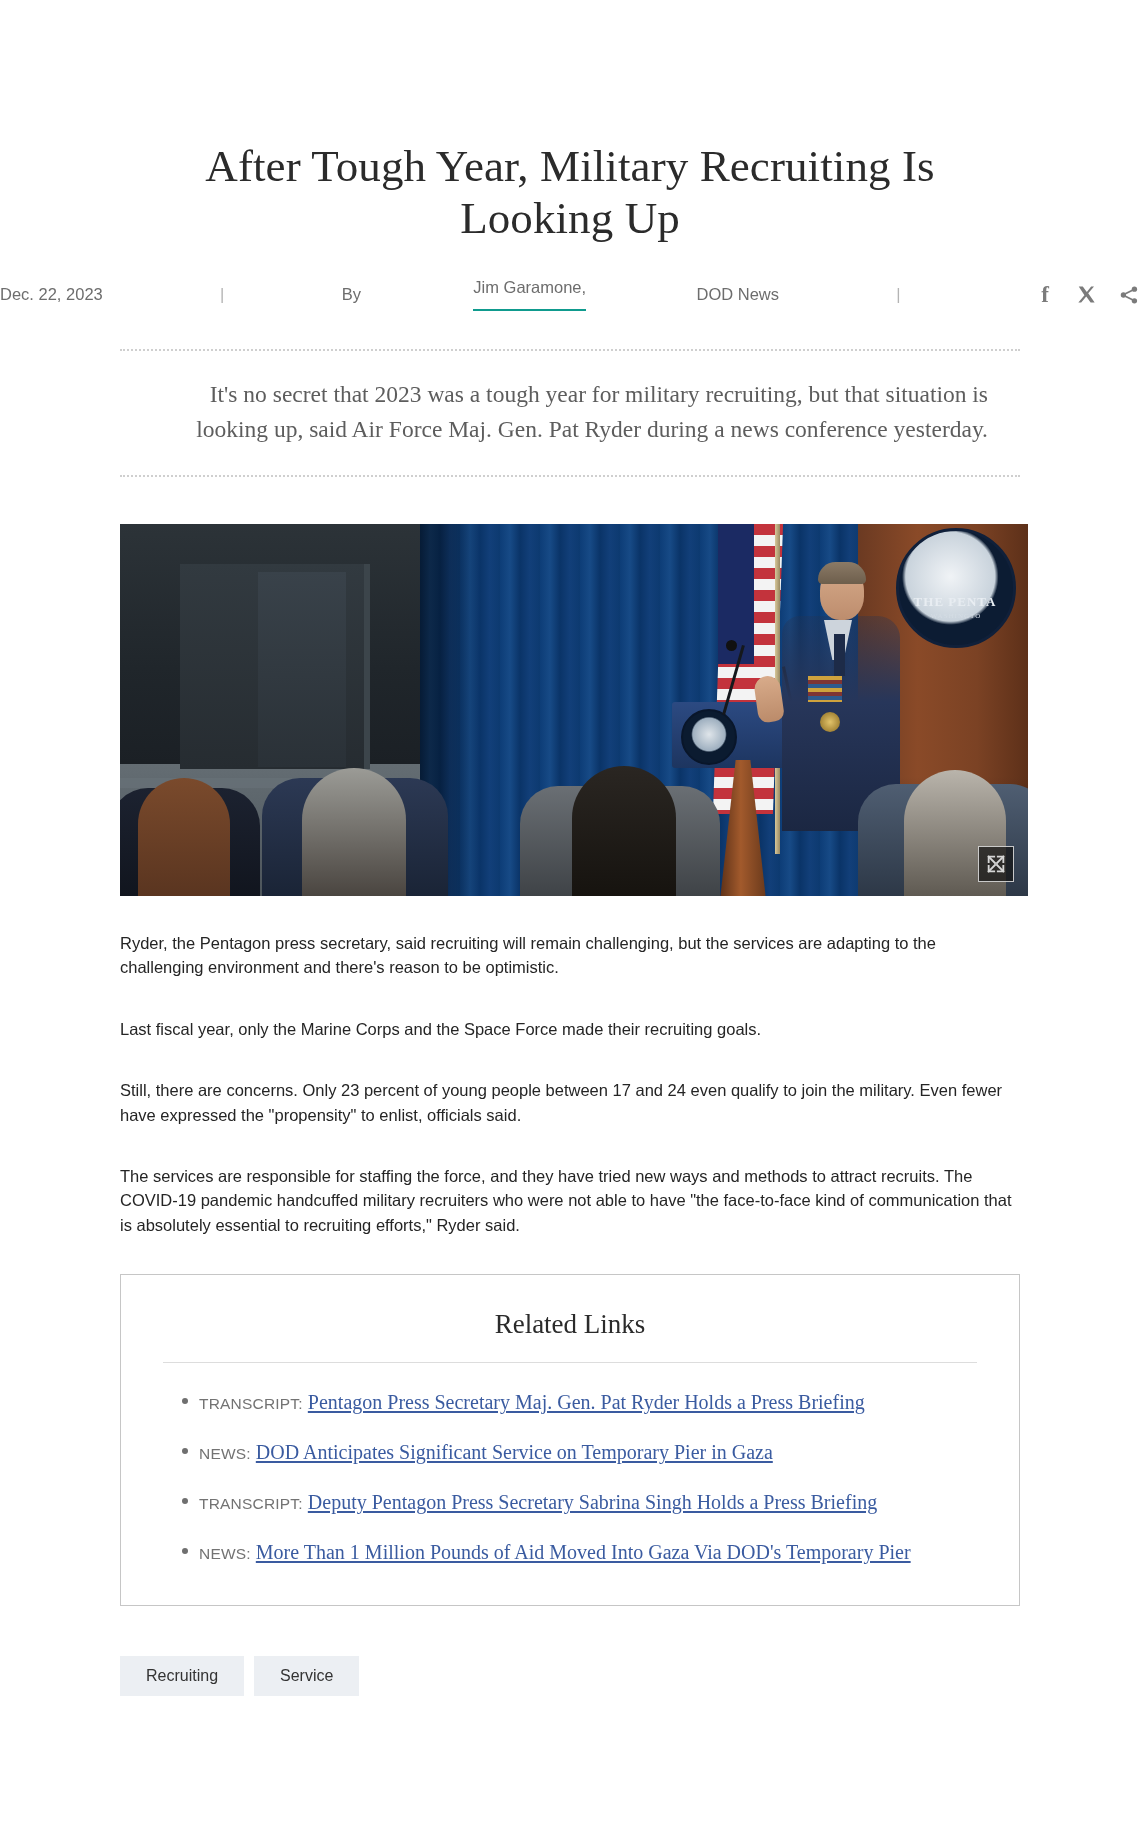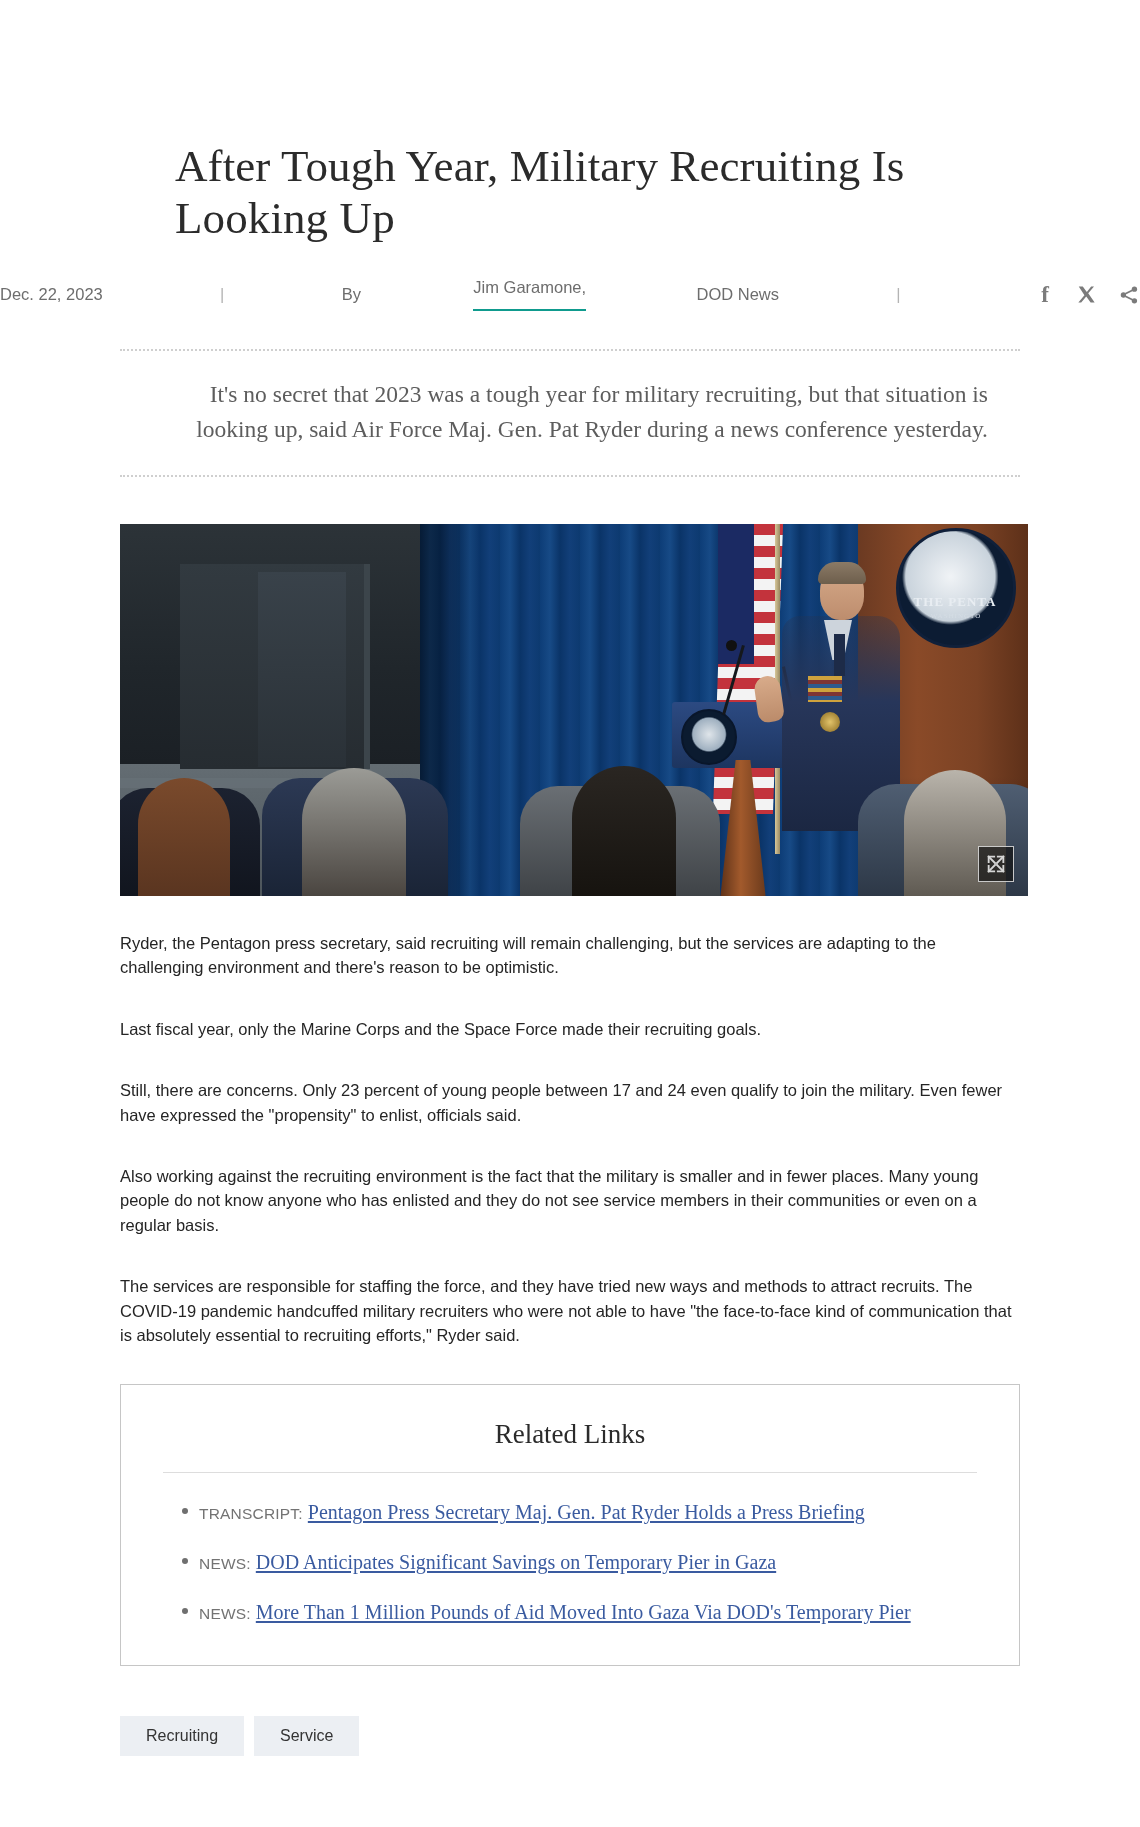--- a/index.html
+++ b/index.html
@@ -21,21 +21,21 @@
     position: relative;
   }
 
   
   .article-title {
     font-family: "Liberation Serif", serif;
     font-size: 45px;
     line-height: 1.16;
     font-weight: 400;
     color: #2b2b2b;
-    text-align: left;
+    text-align: center;
     margin: 0;
     padding: 140px 175px 0 175px;
     letter-spacing: .1px;
   }
 
   
   .byline {
     display: flex;
     align-items: center;
     justify-content: space-between;
@@ -469,33 +469,35 @@
             <path d="M20 20l-7-7"></path>
         </g>
       </svg>
     </div>
   </div>
 
   <div class="body-copy">
     <p>Ryder, the Pentagon press secretary, said recruiting will remain challenging, but the services are adapting to the challenging environment and there's reason to be optimistic.</p>
     <p>Last fiscal year, only the Marine Corps and the Space Force made their recruiting goals.</p>
     <p>Still, there are concerns. Only 23 percent of young people between 17 and 24 even qualify to join the military. Even fewer have expressed the "propensity" to enlist, officials said.</p>
-    <p>Also working against the recruiting environment is the fact that the military is smaller and in fewer places. Many young people do not know anyone who has enlisted and they do not see service members in their communities or even on a regular basis.</p>
     <p>The services are responsible for staffing the force, and they have tried new ways and methods to attract recruits. The COVID-19 pandemic handcuffed military recruiters who were not able to have "the face-to-face kind of communication that is absolutely essential to recruiting efforts," Ryder said.</p>
   </div>
 
   <section class="related">
     <h2>Related Links</h2>
     <hr>
     <ul class="rl-list">
       <li class="rl-item">
         <span class="rl-kicker">TRANSCRIPT:</span><a class="rl-link" href="#">Pentagon Press Secretary Maj. Gen. Pat Ryder Holds a Press Briefing</a>
       </li>
       <li class="rl-item">
-        <span class="rl-kicker">NEWS:</span><a class="rl-link" href="#">DOD Anticipates Significant Savings on Temporary Pier in Gaza</a>
+        <span class="rl-kicker">NEWS:</span><a class="rl-link" href="#">DOD Anticipates Significant Service on Temporary Pier in Gaza</a>
+      </li>
+      <li class="rl-item">
+        <span class="rl-kicker">TRANSCRIPT:</span><a class="rl-link" href="#">Deputy Pentagon Press Secretary Sabrina Singh Holds a Press Briefing</a>
       </li>
       <li class="rl-item">
         <span class="rl-kicker">NEWS:</span><a class="rl-link" href="#">More Than 1 Million Pounds of Aid Moved Into Gaza Via DOD's Temporary Pier</a>
       </li>
     </ul>
   </section>
 
   <div class="tags">
     <button class="tag">Recruiting</button>
     <button class="tag">Service</button>

